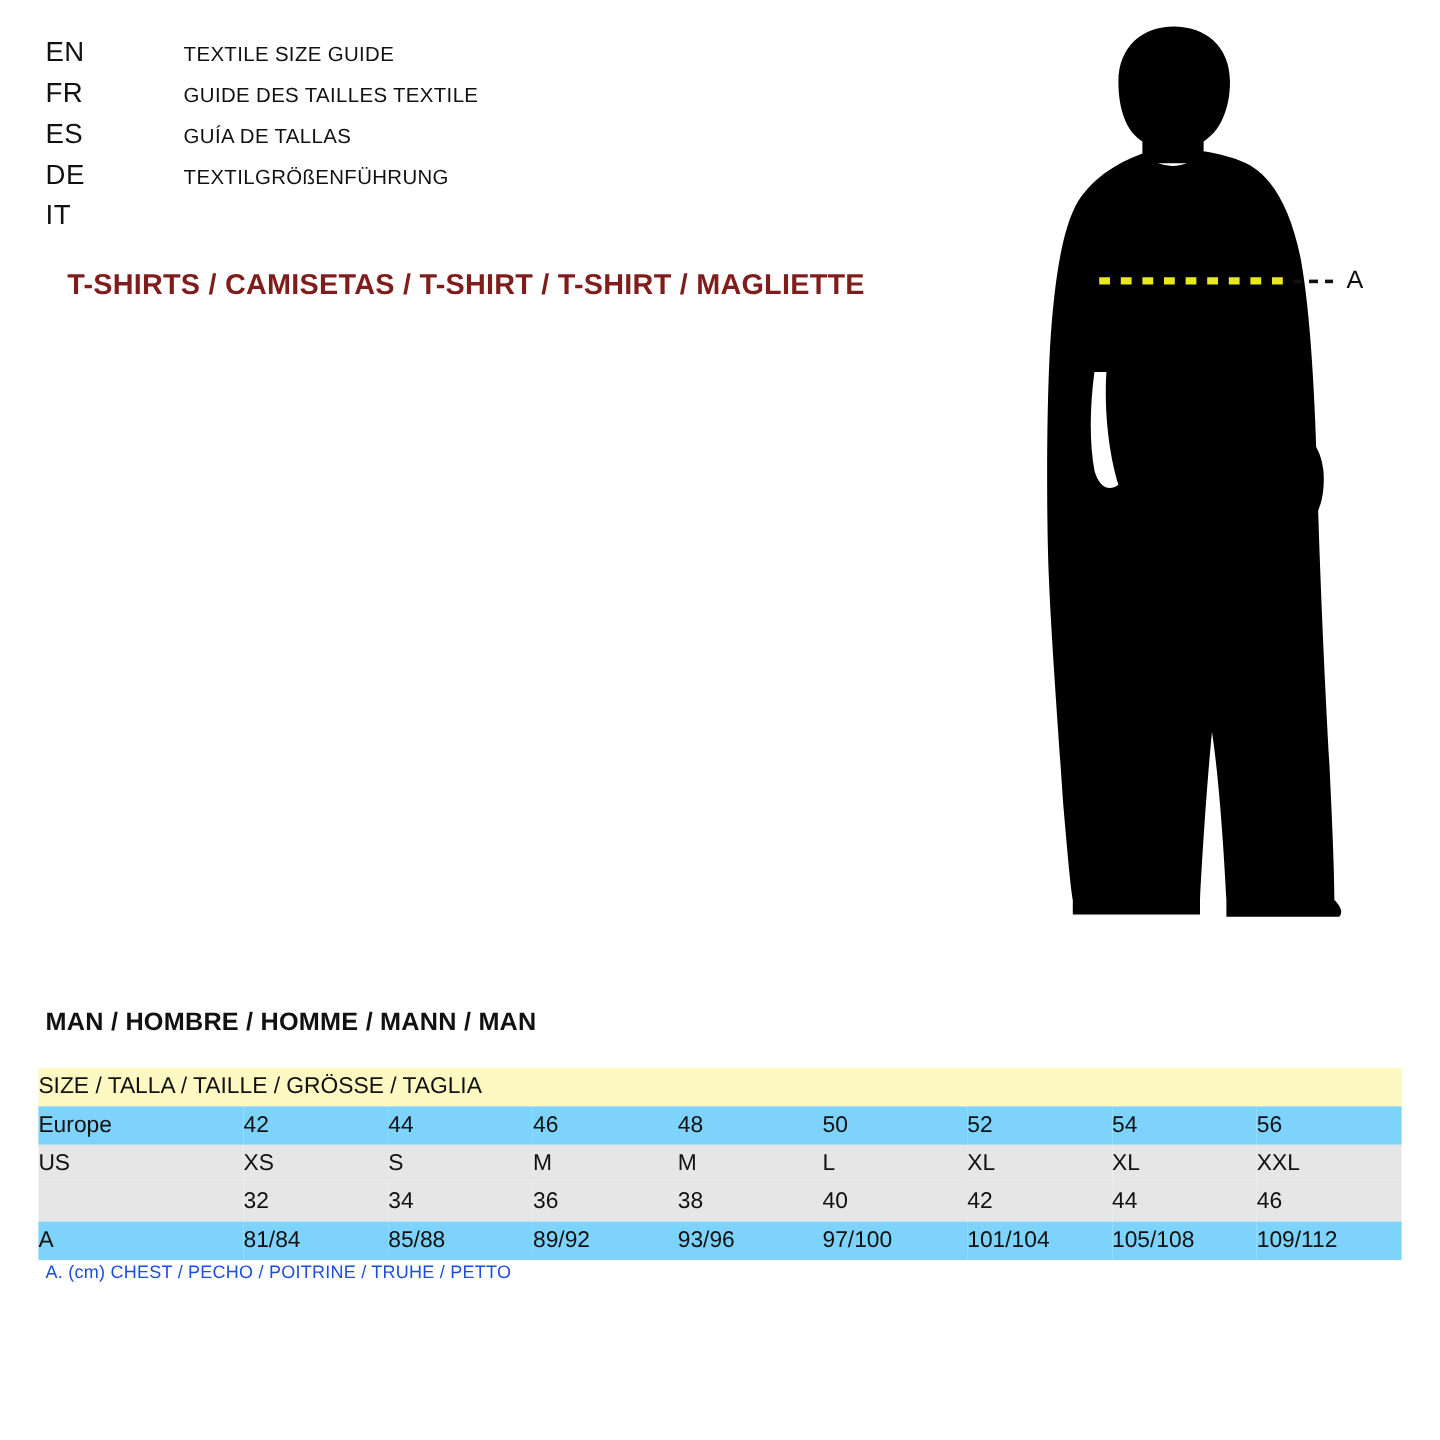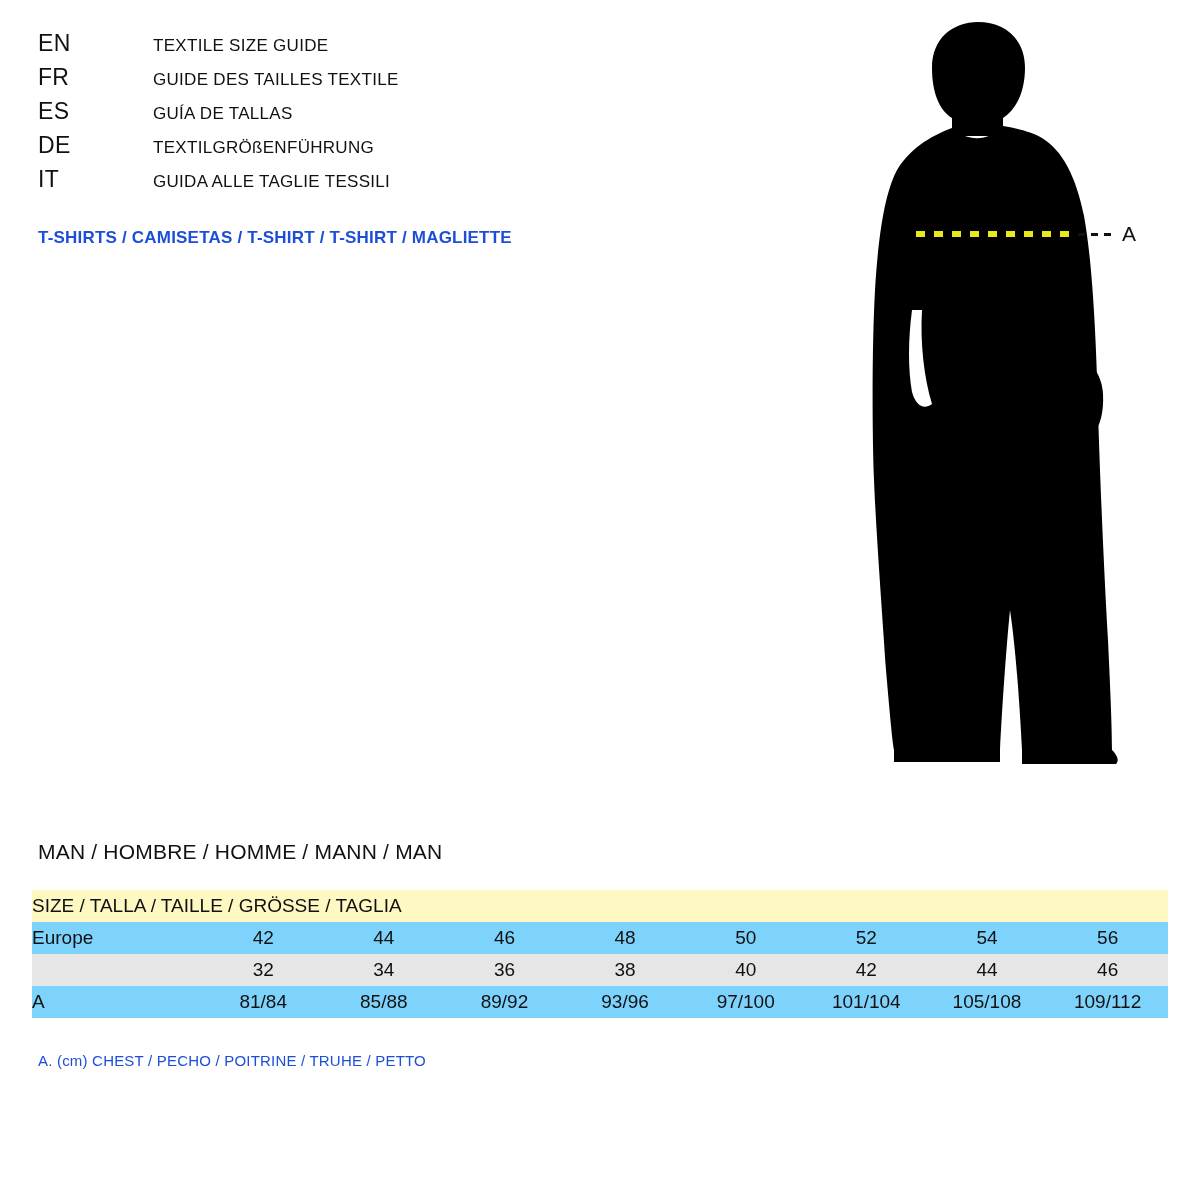--- a/index.html
+++ b/index.html
@@ -41,26 +41,27 @@
     color: #111111;
     white-space: nowrap;
   }
 
   .garment-lines {
     position: absolute;
     left: 38px;
     top: 222px;
   }
   .garment-line {
-    font-size: 17px;
+    font-size: 24px;
     font-weight: bold;
     letter-spacing: 0.2px;
     line-height: 32px;
     white-space: nowrap;
-    color: #1d4ed8;
+    color: #7f1d1d;
+    margin-left: 18px;
   }
 
   
   .figure-wrap {
     position: absolute;
     left: 820px;
     top: 10px;
     width: 370px;
     height: 790px;
   }
@@ -83,21 +84,21 @@
     height: 3px;
     background: repeating-linear-gradient(to right, #111111 0 7px, transparent 7px 13px);
   }
 
   
   .section-title {
     position: absolute;
     left: 38px;
     top: 840px;
     font-size: 21px;
-    font-weight: normal;
+    font-weight: bold;
     letter-spacing: 0.2px;
     color: #111111;
   }
 
   table.size-table {
     position: absolute;
     left: 32px;
     top: 890px;
     width: 1136px;
     border-collapse: collapse;
@@ -119,21 +120,20 @@
   }
   .row-plain td {
     background: #7dd3fc;
   }
   .cell-label {
     padding-left: 10px;
     text-align: left;
     width: 170px;
   }
   .cell-val {
-    text-align: center;
     width: 120px;
   }
 
   .footnote {
     position: absolute;
     left: 38px;
     top: 1052px;
     font-size: 15px;
     letter-spacing: 0.2px;
     color: #1d4ed8;
@@ -154,21 +154,20 @@
   <div class="lang-row">
     <span class="lang-code">ES</span>
     <span class="lang-text">GUÍA DE TALLAS</span>
   </div>
   <div class="lang-row">
     <span class="lang-code">DE</span>
     <span class="lang-text">TEXTILGRÖßENFÜHRUNG</span>
   </div>
   <div class="lang-row">
     <span class="lang-code">IT</span>
-    <span class="lang-text">GUIDA ALLE TAGLIE TESSILI</span>
   </div>
 </div>
 
 <div class="garment-lines">
   <div class="garment-line">T-SHIRTS / CAMISETAS / T-SHIRT / T-SHIRT / MAGLIETTE</div>
 </div>
 
 <div class="figure-wrap">
   <svg width="370" height="790" viewBox="0 0 370 790" xmlns="http://www.w3.org/2000/svg">
     <g>
@@ -220,20 +219,31 @@
       <td class="cell-val">42</td>
       <td class="cell-val">44</td>
       <td class="cell-val">46</td>
       <td class="cell-val">48</td>
       <td class="cell-val">50</td>
       <td class="cell-val">52</td>
       <td class="cell-val">54</td>
       <td class="cell-val">56</td>
     </tr>
     <tr class="row-shade">
+      <td class="cell-label">US</td>
+      <td class="cell-val">XS</td>
+      <td class="cell-val">S</td>
+      <td class="cell-val">M</td>
+      <td class="cell-val">M</td>
+      <td class="cell-val">L</td>
+      <td class="cell-val">XL</td>
+      <td class="cell-val">XL</td>
+      <td class="cell-val">XXL</td>
+    </tr>
+    <tr class="row-shade">
       <td class="cell-label"></td>
       <td class="cell-val">32</td>
       <td class="cell-val">34</td>
       <td class="cell-val">36</td>
       <td class="cell-val">38</td>
       <td class="cell-val">40</td>
       <td class="cell-val">42</td>
       <td class="cell-val">44</td>
       <td class="cell-val">46</td>
     </tr>

